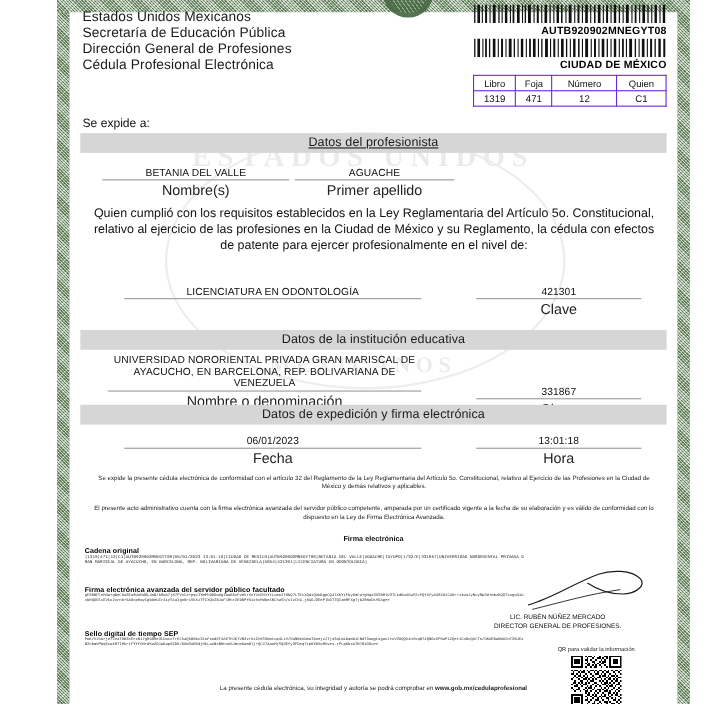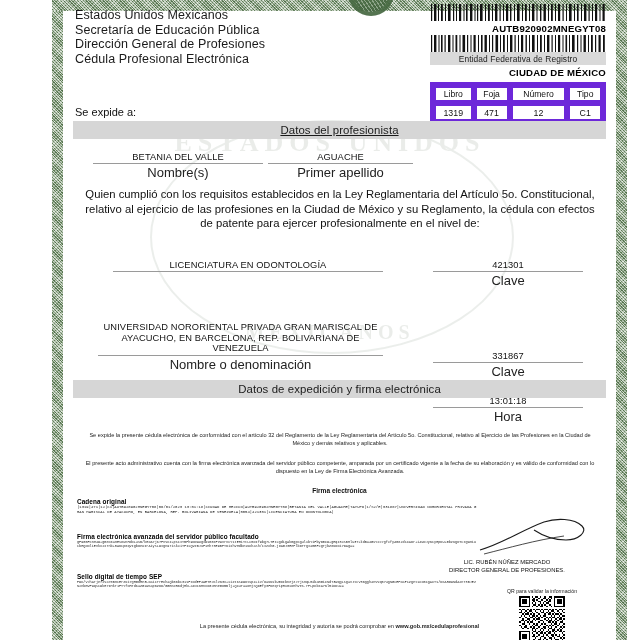--- a/index.html
+++ b/index.html
@@ -74,21 +74,21 @@
   .reg-label{
     background:#d9d9d9;text-align:center;font-size:8.4px;color:#222;
     padding:1.6px 0;letter-spacing:.1px;
   }
   .reg-value{
     text-align:right;font-size:9.6px;font-weight:bold;color:#000;
     padding:1.6px 0;letter-spacing:.2px;
   }
   .reg-table{width:176px;border-collapse:collapse;margin-top:2px;}
   .reg-table th,.reg-table td{
-    border:6px solid #6d28d9;text-align:center;font-size:8.6px;padding:1.4px 0;color:#111;
+    border:1px solid #6d28d9;text-align:center;font-size:8.6px;padding:1.4px 0;color:#111;
   }
   .reg-table th{font-weight:normal;}
   .reg-table td{font-size:8.8px;}
 
   .se-expide{position:absolute;left:12px;top:106px;font-size:11px;color:#111;}
 
   .section-bar{
     position:absolute;left:10px;width:533px;background:#d6d6d6;
     text-align:center;font-size:11.4px;color:#1a1a1a;padding:3px 0;letter-spacing:.1px;
   }
@@ -273,30 +273,29 @@
           <rect x="147" y="0" width="1.2" height="17"></rect>
             <rect x="150.5" y="0" width="1" height="17"></rect>
           <rect x="153.5" y="0" width="2.4" height="17"></rect>
             <rect x="158" y="0" width="1" height="17"></rect>
           <rect x="161" y="0" width="1.8" height="17"></rect>
             <rect x="165" y="0" width="1.2" height="17"></rect>
           <rect x="168.5" y="0" width="2.2" height="17"></rect>
             <rect x="173" y="0" width="1.8" height="17"></rect>
         </g>
       </svg>
-      <div class="reg-label">Entidad Federativa de Registro</div>
       <div class="reg-value">CIUDAD DE MÉXICO</div>
 
       <table class="reg-table">
         <tbody>
             <tr>
           <th>Libro</th>
           <th>Foja</th>
           <th>Número</th>
-          <th>Tipo</th>
+          <th>Quien</th>
         </tr>
         <tr>
           <td>1319</td>
           <td>471</td>
           <td>12</td>
           <td>C1</td>
         </tr>
       </tbody>
         </table>
     </div>
@@ -325,37 +324,43 @@
         <div class="fval">LICENCIATURA EN ODONTOLOGÍA</div>
         <div class="fline"></div>
       </div>
       <div class="fcol" style="left:360px;width:150px;">
         <div class="fval">421301</div>
         <div class="fline"></div>
         <div class="flabel">Clave</div>
       </div>
     </div>
 
+    <div class="section-bar" style="top:300px;">Datos de la institución educativa</div>
 
     <div class="field-row" style="top:322px;height:46px;">
       <div class="fcol" style="left:25px;width:285px;">
         <div class="fval multi">UNIVERSIDAD NORORIENTAL PRIVADA GRAN MARISCAL DE AYACUCHO, EN BARCELONA, REP. BOLIVARIANA DE VENEZUELA</div>
         <div class="fline"></div>
         <div class="flabel">Nombre o denominación</div>
       </div>
       <div class="fcol" style="left:360px;width:150px;top:29px;">
         <div class="fval">331867</div>
         <div class="fline"></div>
         <div class="flabel">Clave</div>
       </div>
     </div>
 
-    <div class="section-bar" style="top:380px;">Datos de expedición y firma electrónica</div>
+    <div class="section-bar" style="top:368px;">Datos de expedición y firma electrónica</div>
 
     <div class="field-row" style="top:396px;height:28px;">
+      <div class="fcol" style="left:40px;width:270px;">
+        <div class="fval">06/01/2023</div>
+        <div class="fline"></div>
+        <div class="flabel">Fecha</div>
+      </div>
       <div class="fcol" style="left:360px;width:150px;">
         <div class="fval">13:01:18</div>
         <div class="fline"></div>
         <div class="flabel">Hora</div>
       </div>
     </div>
 
     <div class="small-para" style="top:431px;">Se expide la presente cédula electrónica de conformidad con el artículo 32 del Reglamento de la Ley Reglamentaria del Artículo 5o. Constitucional, relativo al Ejercicio de las Profesiones en la Ciudad de México y demás relativos y aplicables.</div>
     <div class="small-para" style="top:459px;">El presente acto administrativo cuenta con la firma electrónica avanzada del servidor público competente, amparada por un certificado vigente a la fecha de su elaboración y es válido de conformidad con lo dispuesto en la Ley de Firma Electrónica Avanzada.</div>
 

